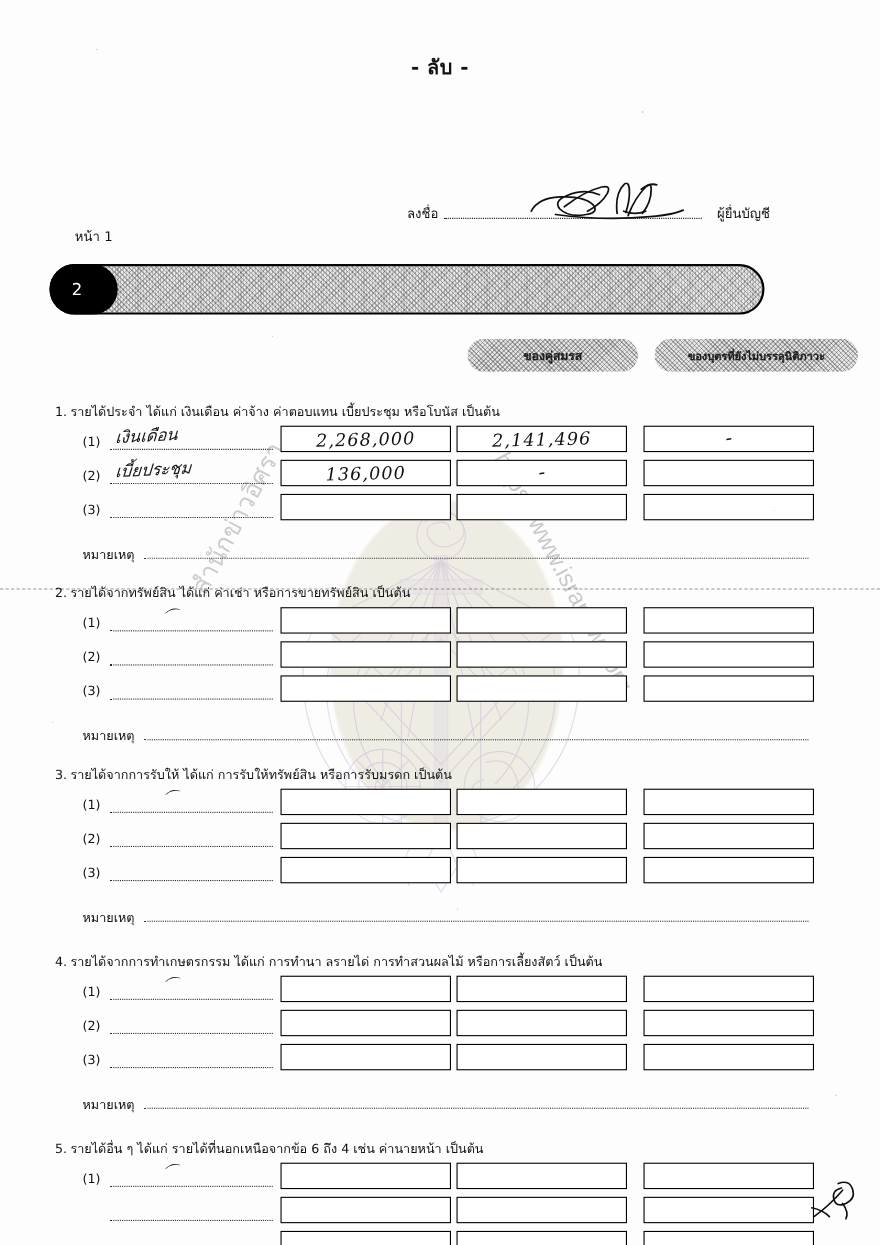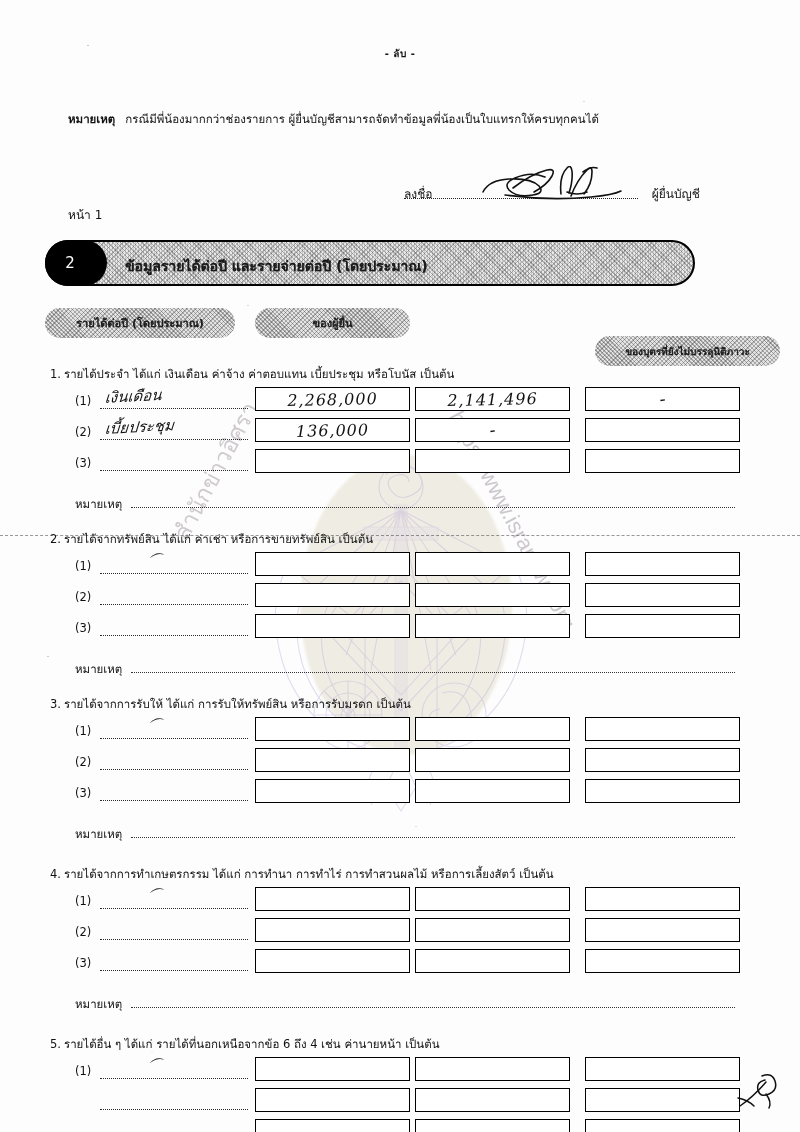--- a/index.html
+++ b/index.html
@@ -102,21 +102,21 @@
   }
 
   
   .abs { position: absolute; }
 
   .secret-mark {
     top: 46px;
     left: 0;
     width: 800px;
     text-align: center;
-    font-size: 10px;
+    font-size: 18px;
     font-weight: bold;
     letter-spacing: .5px;
     z-index: 20;
   }
 
   .note-top {
     top: 110px;
     left: 68px;
     font-size: 11.5px;
     z-index: 20;
@@ -125,21 +125,21 @@
   .note-top .lbl { font-weight: bold; margin-right: 10px; }
 
   .sign-row {
     top: 182px;
     left: 370px;
     width: 330px;
     height: 20px;
     z-index: 20;
     font-size: 12px;
   }
-  .sign-label { position: absolute; left: 0; top: 2px; margin-left: 34px; }
+  .sign-label { position: absolute; left: 0; top: 2px; }
   .sign-dots {
     position: absolute;
     left: 34px;
     right: 62px;
     bottom: 3px;
     border-bottom: 1.5px dotted #222;
   }
   .sign-role { position: absolute; right: 0; top: 2px; }
   .sign-ink {
     position: absolute;
@@ -215,21 +215,21 @@
     font-size: 11px;
     font-weight: bold;
     color: #1f1f1f;
     z-index: 20;
     text-shadow: .4px 0 0 rgba(0,0,0,.4);
     overflow: hidden;
   }
   .ch-0 { left: 45px;  width: 190px; }
   .ch-1 { left: 255px; width: 155px; }
   .ch-2 { left: 425px; width: 155px; }
-  .ch-3 { left: 595px; width: 185px; font-size: 10px; margin-top: 28px; }
+  .ch-3 { left: 595px; width: 185px; font-size: 10px; }
 
   
   .section { position: absolute; left: 0; width: 800px; z-index: 20; }
   .sec-title {
     position: absolute;
     left: 50px;
     top: 0;
     font-size: 11.5px;
     white-space: nowrap;
   }
@@ -386,23 +386,20 @@
         <path d="M165 166 L112 222 L165 280 L218 222 Z"></path>
       </g>
     </svg>
     <div class="wm-agency">ISRANEWS AGENCY</div>
     <div class="wm-diag wm-diag-left">สำนักข่าวอิศรา</div>
     <div class="wm-diag wm-diag-right">https://www.isranews.org</div>
   </div>
 
   <div class="abs secret-mark">- ลับ -</div>
 
-  <div class="abs note-top">
-    <span class="lbl">หมายเหตุ</span><span>กรณีมีพี่น้องมากกว่าช่องรายการ ผู้ยื่นบัญชีสามารถจัดทำข้อมูลพี่น้องเป็นใบแทรกให้ครบทุกคนได้</span>
-  </div>
 
   <div class="abs sign-row">
     <span class="sign-label">ลงชื่อ</span>
     <span class="sign-dots"></span>
     <span class="sign-role">ผู้ยื่นบัญชี</span>
     <svg class="sign-ink" viewBox="0 0 190 34">
       <g fill="none" stroke="#111" stroke-width="1.6" stroke-linecap="round">
         <path d="M8 26 q6 -12 26 -13 q22 -1 30 7 q6 7 -6 9 q-16 3 -24 -5 q-6 -7 6 -12 q16 -7 30 -1"></path>
         <path d="M38 22 q18 -14 34 -18 q9 -2 5 6 q-5 9 -18 16"></path>
         <path d="M86 28 q-2 -18 6 -26 q4 -4 5 3 q1 10 -3 22"></path>
@@ -411,25 +408,23 @@
         <path d="M30 29 q44 6 86 2 q22 -2 30 -6"></path>
         <path d="M108 6 q8 -6 14 -4"></path>
       </g>
     </svg>
   </div>
 
   <div class="abs page-no">หน้า 1</div>
 
   <div class="abs banner">
     <div class="banner-badge">2</div>
-    <div class="banner-title">ข้อมูลรายได้ต่อปี และรายจ่ายต่อปี (โดยประมาณ)</div>
   </div>
 
-  <div class="col-head ch-0">รายได้ต่อปี (โดยประมาณ)</div>
-  <div class="col-head ch-1">ของผู้ยื่น</div>
+  <div class="col-head ch-2">ของคู่สมรส</div>
   <div class="col-head ch-3">ของบุตรที่ยังไม่บรรลุนิติภาวะ</div>
 
   <div class="scan-line" style="top:535px;"></div>
 
   <div id="sections-root">
       <div class="section" style="top: 365px;">
         <div class="sec-title"><span class="num">1.</span><span>รายได้ประจำ ได้แก่ เงินเดือน ค่าจ้าง ค่าตอบแทน เบี้ยประชุม หรือโบนัส เป็นต้น</span></div>
         <div class="row" style="top: 22px;">
           <span class="row-idx">(1)</span>
           <span class="row-dots"></span>
@@ -520,21 +515,21 @@
           <div class="cell cell-0"></div>
           <div class="cell cell-1"></div>
           <div class="cell cell-2"></div>
         </div>
         <div class="remark" style="top: 130px;">
           <span class="remark-lbl">หมายเหตุ</span>
           <span class="remark-dots"></span>
         </div>
       </div>
       <div class="section" style="top: 865px;">
-        <div class="sec-title"><span class="num">4.</span><span>รายได้จากการทำเกษตรกรรม ได้แก่ การทำนา การทำไร่ การทำสวนผลไม้ หรือการเลี้ยงสัตว์ เป็นต้น</span></div>
+        <div class="sec-title"><span class="num">4.</span><span>รายได้จากการทำเกษตรกรรม ได้แก่ การทำนา ลรายได่ การทำสวนผลไม้ หรือการเลี้ยงสัตว์ เป็นต้น</span></div>
         <div class="row" style="top: 22px;">
           <span class="row-idx">(1)</span>
           <span class="row-dots"></span>
           <span class="tick" style="left: 150px; top: -2px;">⌒</span>
           <div class="cell cell-0"></div>
           <div class="cell cell-1"></div>
           <div class="cell cell-2"></div>
         </div>
         <div class="row" style="top: 53px;">
           <span class="row-idx">(2)</span>

